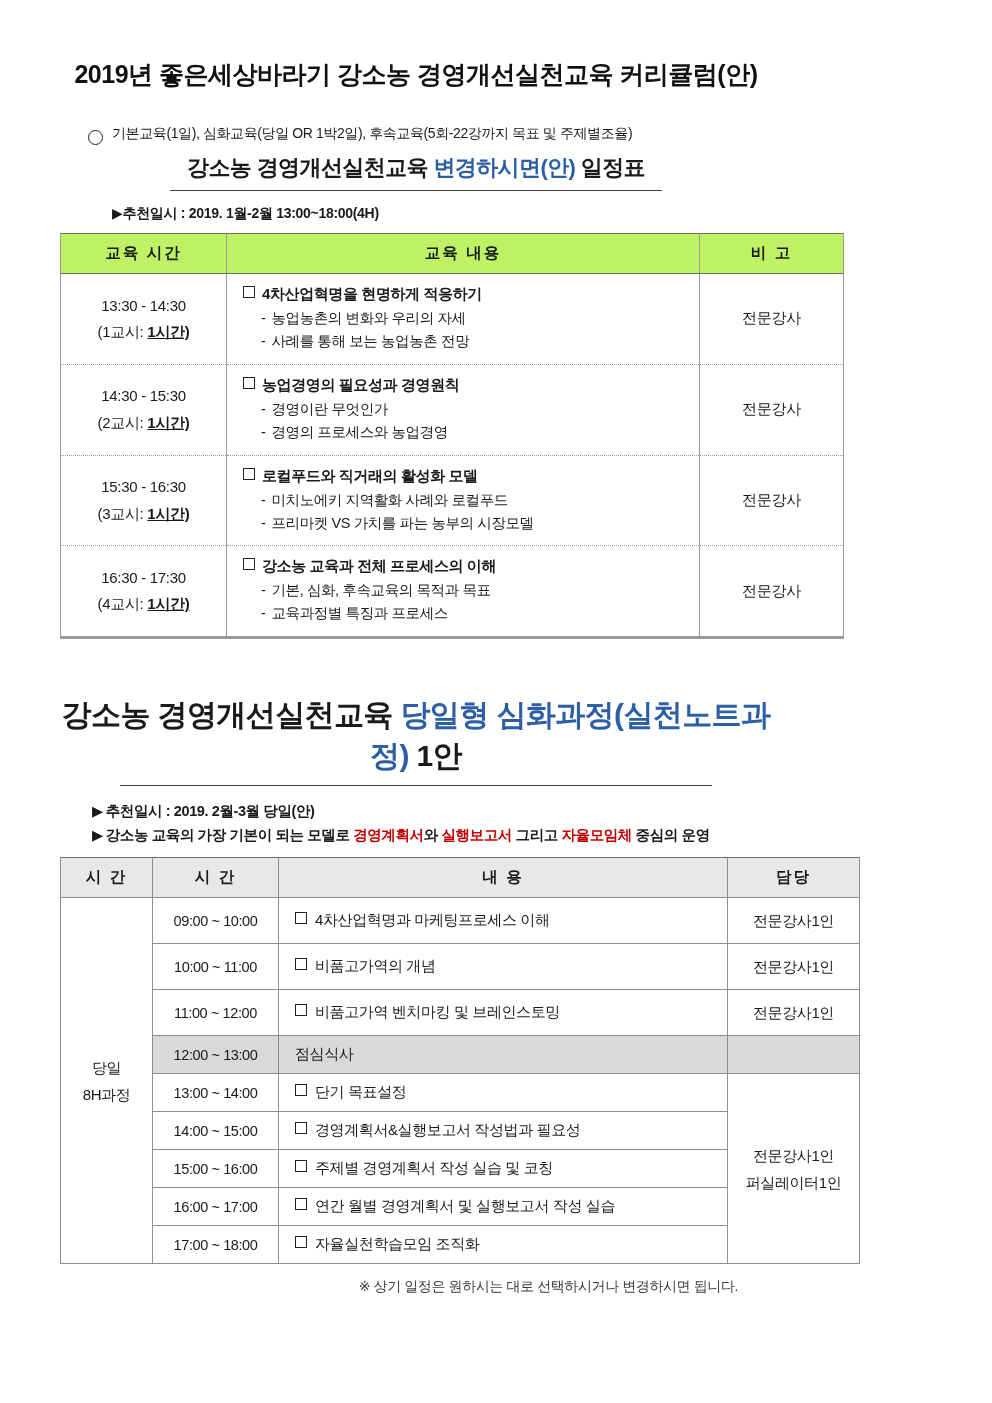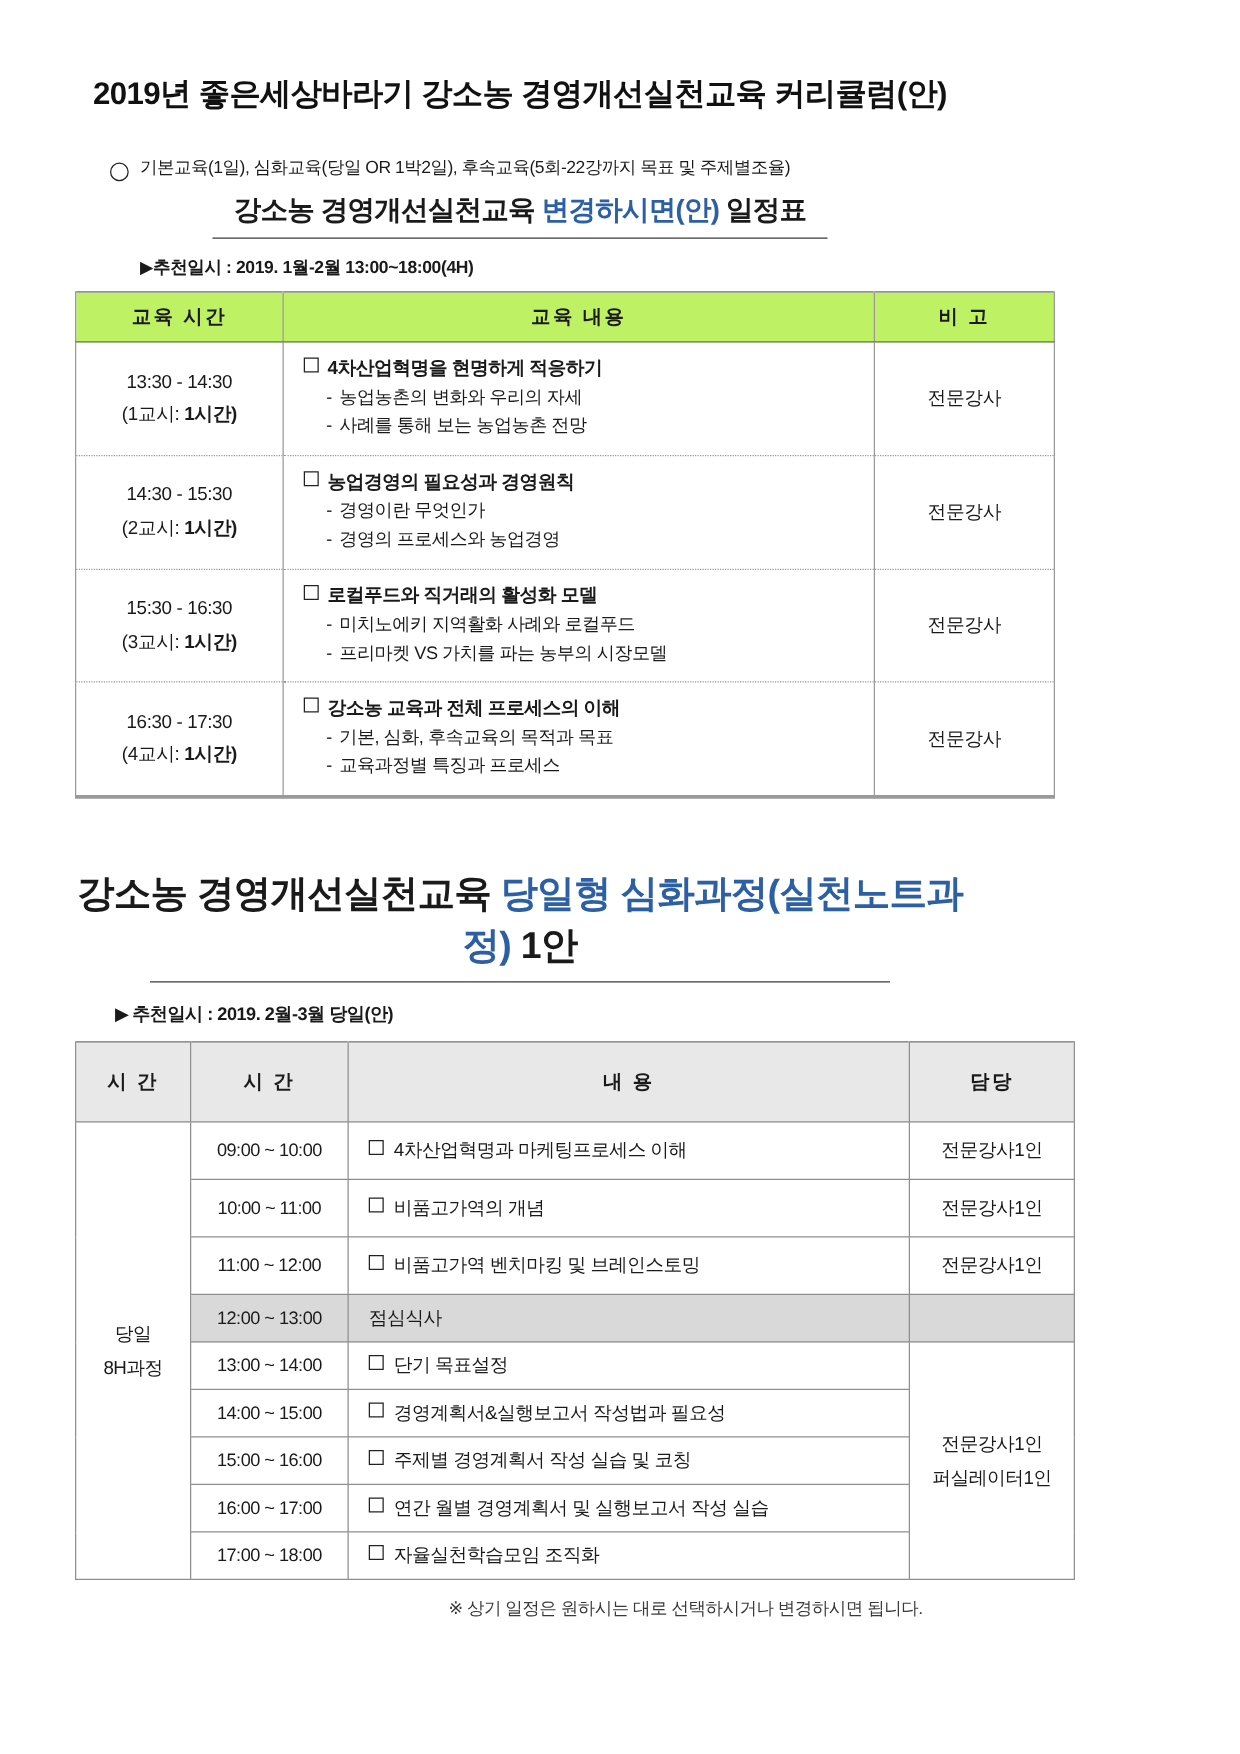--- a/index.html
+++ b/index.html
@@ -129,21 +129,21 @@
     margin-right: 7px;
     vertical-align: 1px;
   }
   .row-sub {
     font-size: 14.5px;
     letter-spacing: -0.4px;
     line-height: 1.58;
     padding-left: 18px;
   }
   .row-sub .dash { margin-right: 6px; }
-  .bold { font-weight: bold; }
+  .bold { font-weight: bold; text-decoration: underline; }
 
   
   .section-head2 {
     text-align: center;
     font-size: 30px;
     font-weight: bold;
     letter-spacing: -0.6px;
     margin: 56px 0 0 0;
     padding-bottom: 6px;
   }
@@ -166,21 +166,21 @@
   .tbl2 {
     width: 800px;
     margin: 12px auto 0 auto;
     border-top: 1.8px solid #6f6f6f;
     border-bottom: 1.8px solid #6f6f6f;
   }
   .tbl2 th {
     background: #e8e8e8;
     font-size: 15.5px;
     font-weight: bold;
-    padding: 21px 0;
+    padding: 9px 0;
     border: 1px solid #8f8f8f;
     border-top: none;
     letter-spacing: 2px;
     text-align: center;
   }
   .tbl2 td {
     border: 1px solid #8f8f8f;
     padding: 9px 10px;
     font-size: 15px;
     letter-spacing: -0.4px;
@@ -304,20 +304,23 @@
   </table>
 
   <div class="section-head2">
     <span>강소농 경영개선실천교육 </span><span class="accent">당일형 심화과정(실천노트과정)</span><span> 1안</span>
   </div>
   <hr class="head-rule2">
 
   <div class="note-line">
     <span class="tri">▶</span><span>추천일시 : 2019. 2월-3월 당일(안)</span>
   </div>
+  <div class="note-line">
+    <span class="tri">▶</span><span>강소농 교육의 가장 기본이 되는 모델로 </span><span class="red">경영계획서</span><span>와 </span><span class="red">실행보고서</span><span> 그리고 </span><span class="red">자율모임체</span><span> 중심의 운영</span>
+  </div>
 
   <table class="tbl2">
     <colgroup>
         <col style="width:92px">
         <col style="width:126px">
         <col>
         <col style="width:132px">
       </colgroup>
     <thead>
       <tr>

